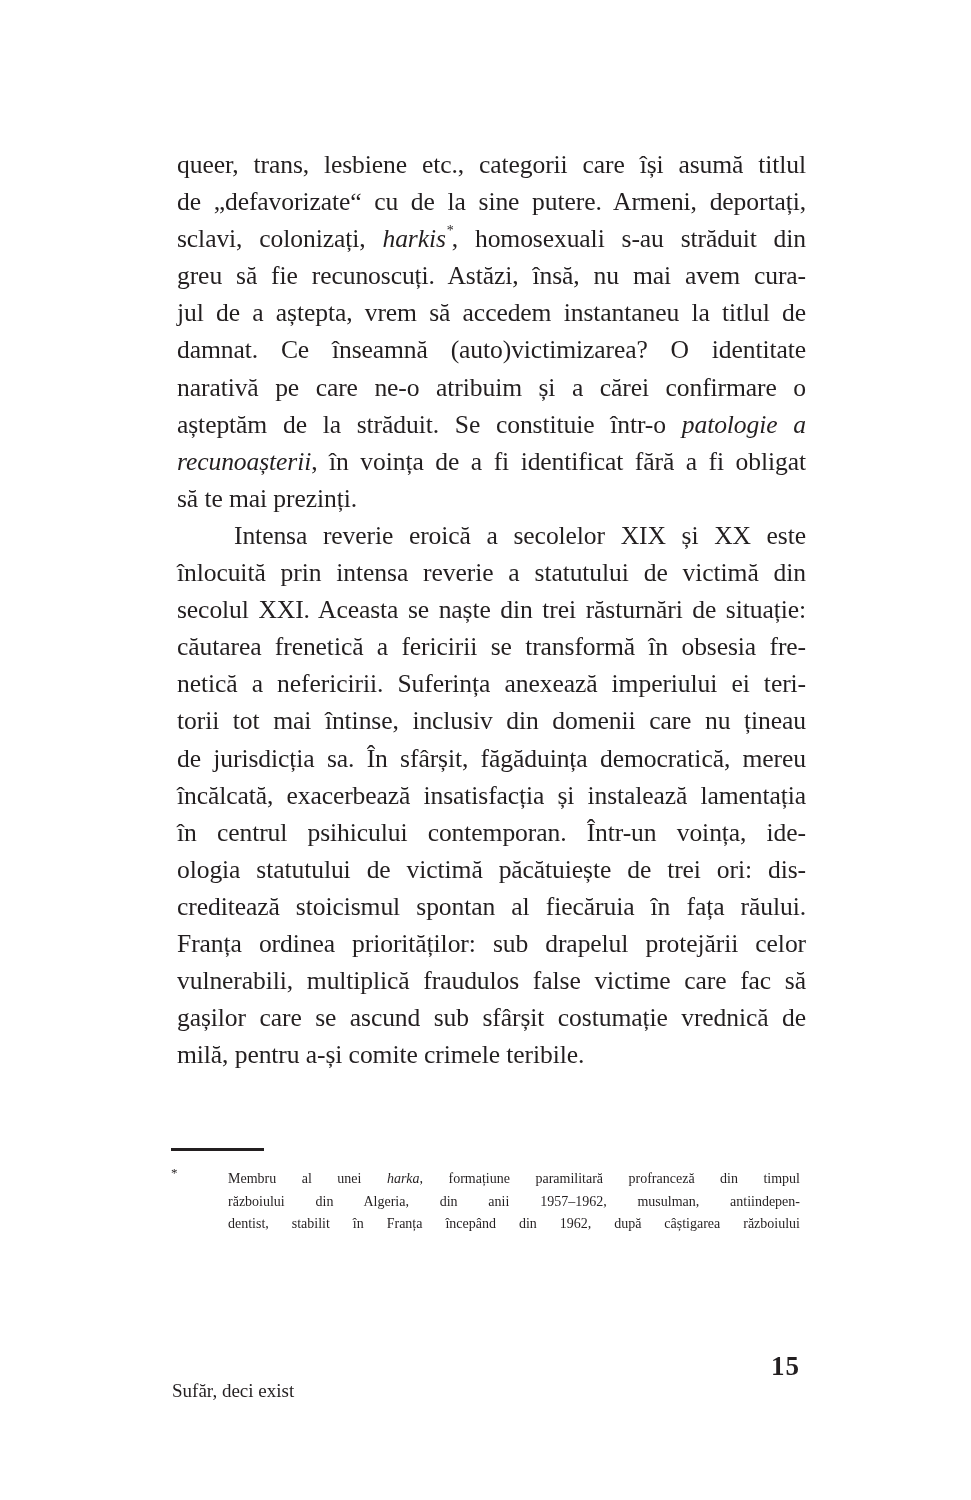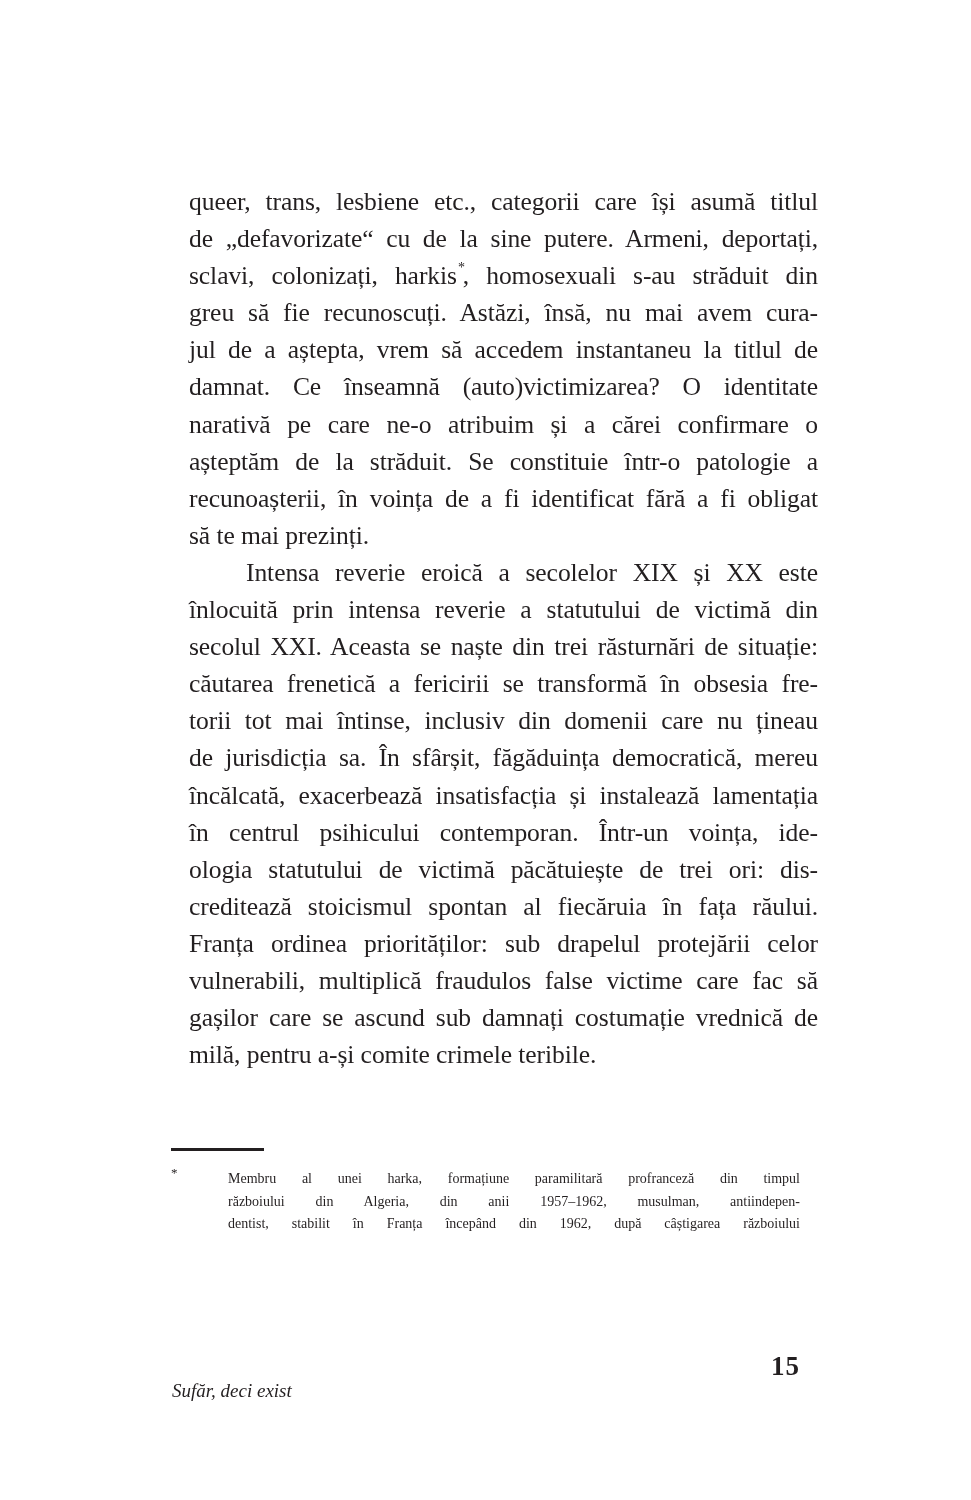--- a/index.html
+++ b/index.html
@@ -15,42 +15,41 @@
       color: #231f20;
       font-family: "Liberation Serif", "DejaVu Serif", serif;
     }
     .page {
       position: absolute;
       left: 0; top: 0;
       width: 971px; height: 1500px;
     }
     .body-text {
       position: absolute;
-      left: 189px;
+      left: 177px;
       top: 146px;
       width: 629px;
       font-size: 25.6px;
       line-height: 37.1px;
       letter-spacing: -0.1px;
-      margin-top: 37px;
     }
     .line {
       display: block;
       white-space: nowrap;
       text-align: justify;
       text-align-last: justify;
       height: 37.1px;
     }
     .line.last {
       text-align-last: left;
     }
     .line.indent {
       padding-left: 57px;
     }
-    .it { }
+    .it { font-style: italic; }
     sup.fnref {
       font-size: 14px;
       vertical-align: 0;
       position: relative;
       top: -12px;
       margin-left: 1px;
       margin-right: -2px;
     }
     .footnote-rule {
       position: absolute;
@@ -86,21 +85,20 @@
       font-weight: bold;
       line-height: 30px;
       letter-spacing: 1px;
       font-family: Liberation Serif, serif;
     }
     .running-title {
       position: absolute;
       left: 172px;
       top: 1380px;
       font-size: 19px;
-      font-style: italic;
       line-height: 22px;
     }
   </style>
 </head>
 <body>
 
 <div class="page">
 
   <div class="body-text">
 
@@ -112,29 +110,30 @@
     <span class="line"><span>damnat. Ce înseamnă (auto)victimizarea? O identitate</span></span>
     <span class="line"><span>narativă pe care ne-o atribuim și a cărei confirmare o</span></span>
     <span class="line"><span>așteptăm de la străduit. Se constituie într-o </span><span class="it">patologie a</span></span>
     <span class="line"><span class="it">recunoașterii</span><span>, în voința de a fi identificat fără a fi obligat</span></span>
     <span class="line last"><span>să te mai prezinți.</span></span>
 
     <span class="line indent"><span>Intensa reverie eroică a secolelor XIX și XX este</span></span>
     <span class="line"><span>înlocuită prin intensa reverie a statutului de victimă din</span></span>
     <span class="line"><span>secolul XXI. Aceasta se naște din trei răsturnări de situație:</span></span>
     <span class="line"><span>căutarea frenetică a fericirii se transformă în obsesia fre-</span></span>
+    <span class="line"><span>netică a nefericirii. Suferința anexează imperiului ei teri-</span></span>
     <span class="line"><span>torii tot mai întinse, inclusiv din domenii care nu țineau</span></span>
     <span class="line"><span>de jurisdicția sa. În sfârșit, făgăduința democratică, mereu</span></span>
     <span class="line"><span>încălcată, exacerbează insatisfacția și instalează lamentația</span></span>
     <span class="line"><span>în centrul psihicului contemporan. Într-un voința, ide-</span></span>
     <span class="line"><span>ologia statutului de victimă păcătuiește de trei ori: dis-</span></span>
     <span class="line"><span>creditează stoicismul spontan al fiecăruia în fața răului.</span></span>
     <span class="line"><span>Franța ordinea priorităților: sub drapelul protejării celor</span></span>
     <span class="line"><span>vulnerabili, multiplică fraudulos false victime care fac să</span></span>
-    <span class="line"><span>gașilor care se ascund sub damnați costumație vrednică de</span></span>
+    <span class="line"><span>gașilor care se ascund sub sfârșit costumație vrednică de</span></span>
     <span class="line last"><span>milă, pentru a-și comite crimele teribile.</span></span>
   </div>
 
   <div class="footnote-rule"></div>
   <div class="footnote-mark">*</div>
 
   <div class="footnote-text">
     <span class="line"><span>Membru al unei </span><span class="it">harka</span><span>, formațiune paramilitară profranceză din timpul</span></span>
     <span class="line"><span>războiului din Algeria, din anii 1957–1962, musulman, antiindepen-</span></span>
     <span class="line"><span>dentist, stabilit în Franța începând din 1962, după câștigarea războiului</span></span>

